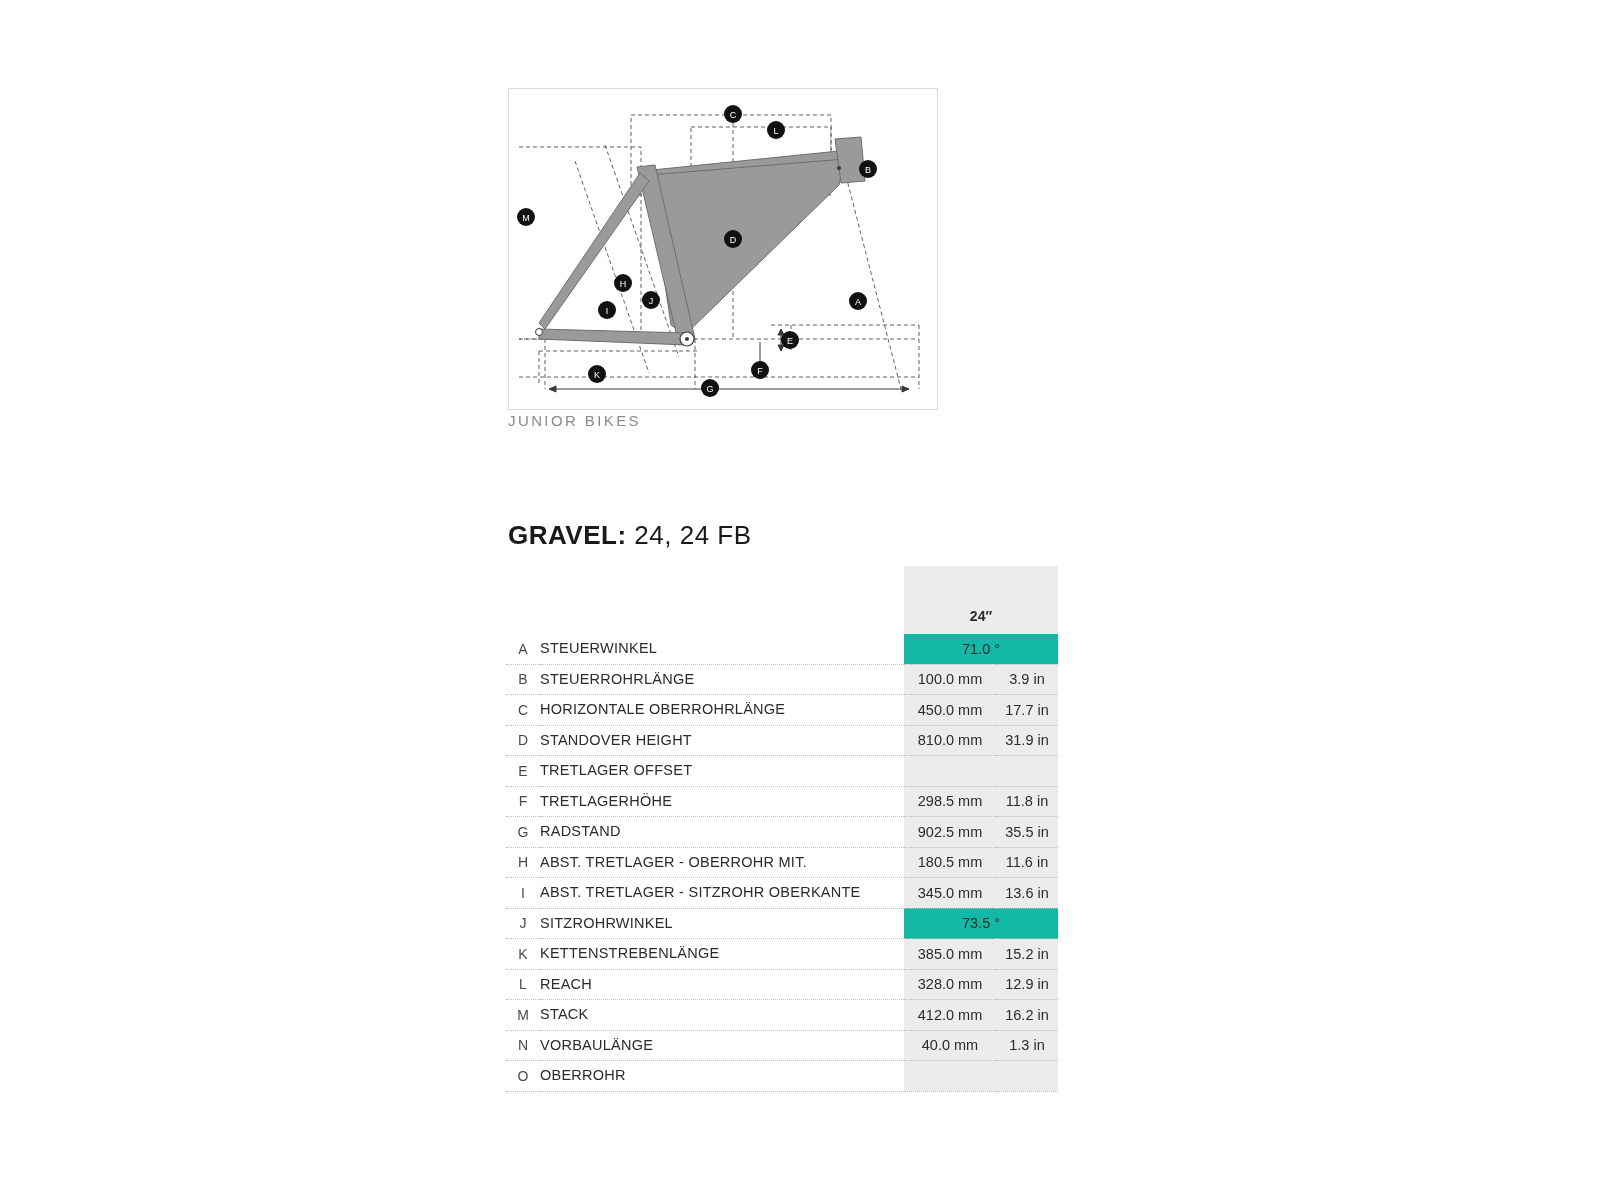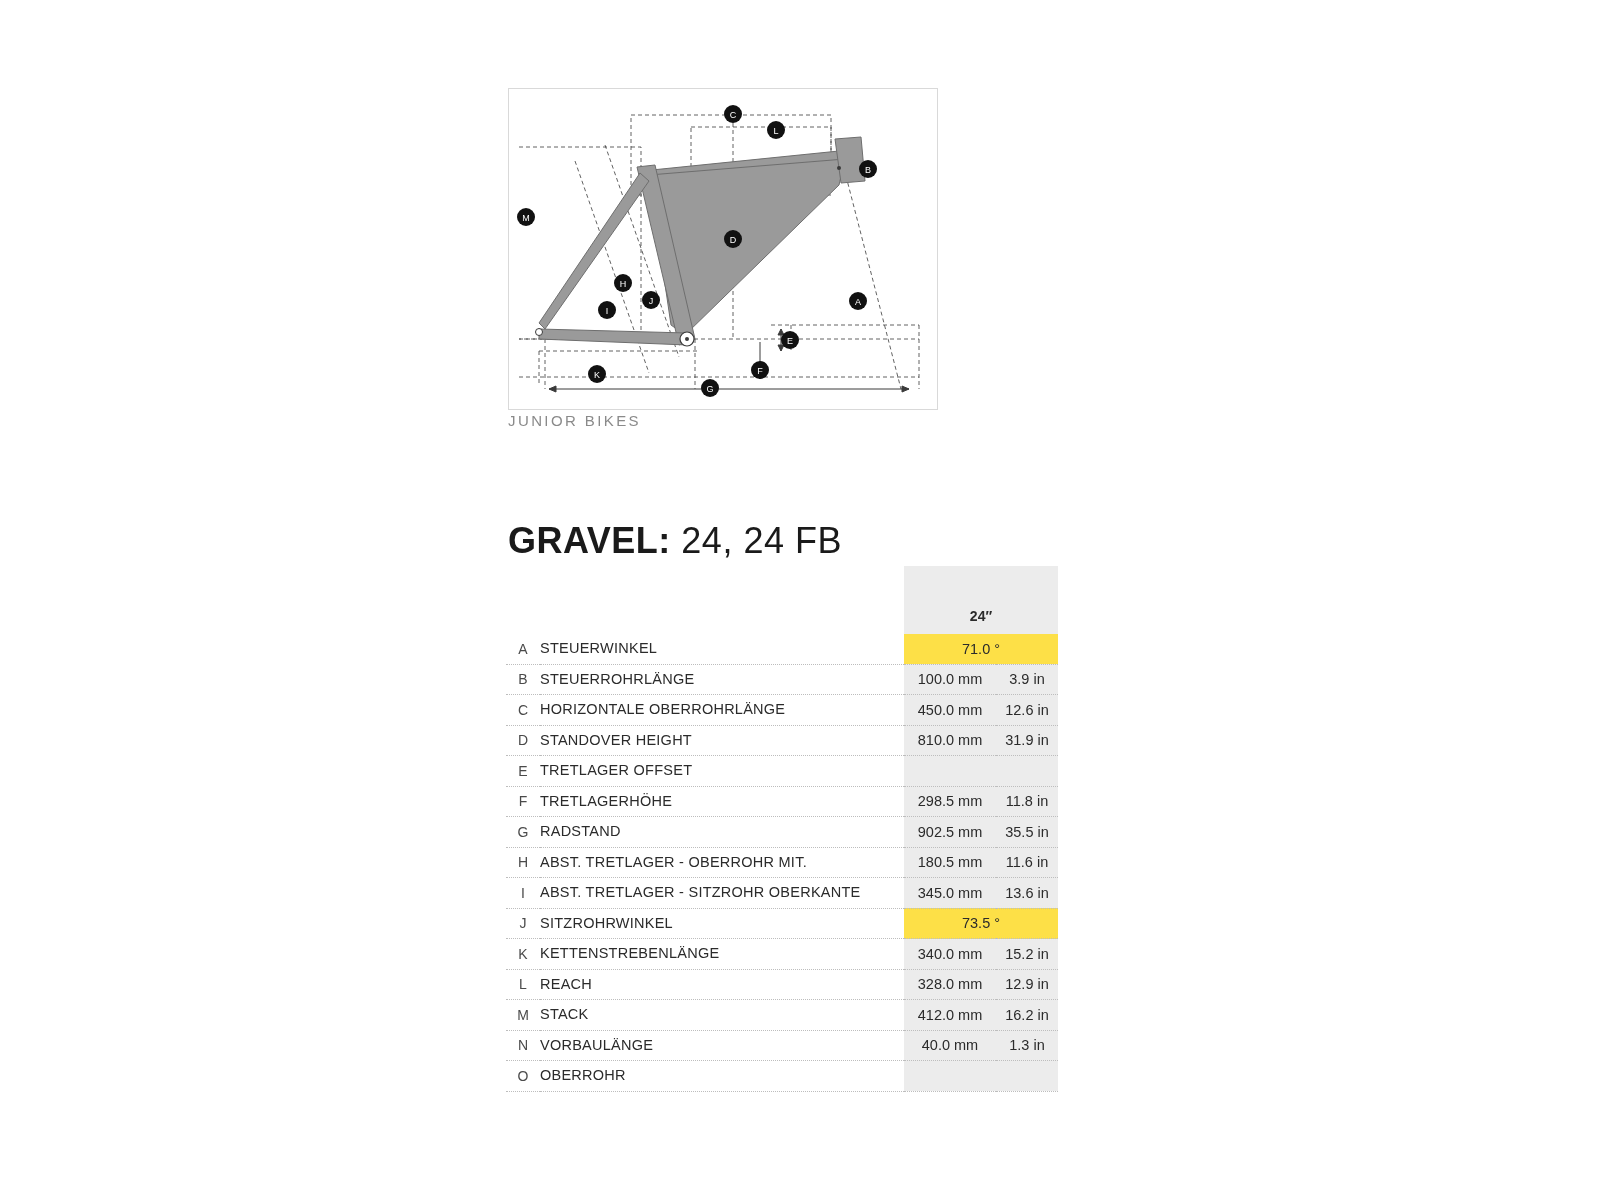--- a/index.html
+++ b/index.html
@@ -45,21 +45,21 @@
     letter-spacing: 2.4px;
     color: #8a8a8a;
     font-family: "Liberation Sans", sans-serif;
   }
 
   
   #page-title {
     position: absolute;
     left: 508px;
     top: 520px;
-    font-size: 36px;
+    font-size: 26px;
     letter-spacing: 0.5px;
     white-space: nowrap;
   }
   #page-title .strong { font-weight: bold; }
   #page-title .light { font-weight: normal; }
 
   
   #geo-table {
     position: absolute;
     left: 506px;
@@ -114,21 +114,21 @@
   }
   td.val-in {
     width: 62px;
     text-align: center;
     background: #ececec;
     padding-right: 12px;
     font-size: 14.5px;
   }
   td.val-single {
     text-align: center;
-    background: #fde047;
+    background: #14b8a6;
     font-size: 14.5px;
   }
   td.val-empty {
     background: #ececec;
   }
   tr.tall td { height: 44px; }
 </style>
 </head>
 <body>
 
@@ -276,21 +276,21 @@
       <tr>
         <td class="code">B</td>
         <td class="label">STEUERROHRLÄNGE</td>
         <td class="val-mm">100.0 mm</td>
         <td class="val-in">3.9 in</td>
       </tr>
       <tr>
         <td class="code">C</td>
         <td class="label">HORIZONTALE OBERROHRLÄNGE</td>
         <td class="val-mm">450.0 mm</td>
-        <td class="val-in">12.6 in</td>
+        <td class="val-in">17.7 in</td>
       </tr>
       <tr>
         <td class="code">D</td>
         <td class="label">STANDOVER HEIGHT</td>
         <td class="val-mm">810.0 mm</td>
         <td class="val-in">31.9 in</td>
       </tr>
       <tr>
         <td class="code">E</td>
         <td class="label">TRETLAGER OFFSET</td>
@@ -322,21 +322,21 @@
         <td class="val-in">13.6 in</td>
       </tr>
       <tr>
         <td class="code">J</td>
         <td class="label">SITZROHRWINKEL</td>
         <td class="val-single" colspan="2">73.5 °</td>
       </tr>
       <tr>
         <td class="code">K</td>
         <td class="label">KETTENSTREBENLÄNGE</td>
-        <td class="val-mm">340.0 mm</td>
+        <td class="val-mm">385.0 mm</td>
         <td class="val-in">15.2 in</td>
       </tr>
       <tr>
         <td class="code">L</td>
         <td class="label">REACH</td>
         <td class="val-mm">328.0 mm</td>
         <td class="val-in">12.9 in</td>
       </tr>
       <tr>
         <td class="code">M</td>

